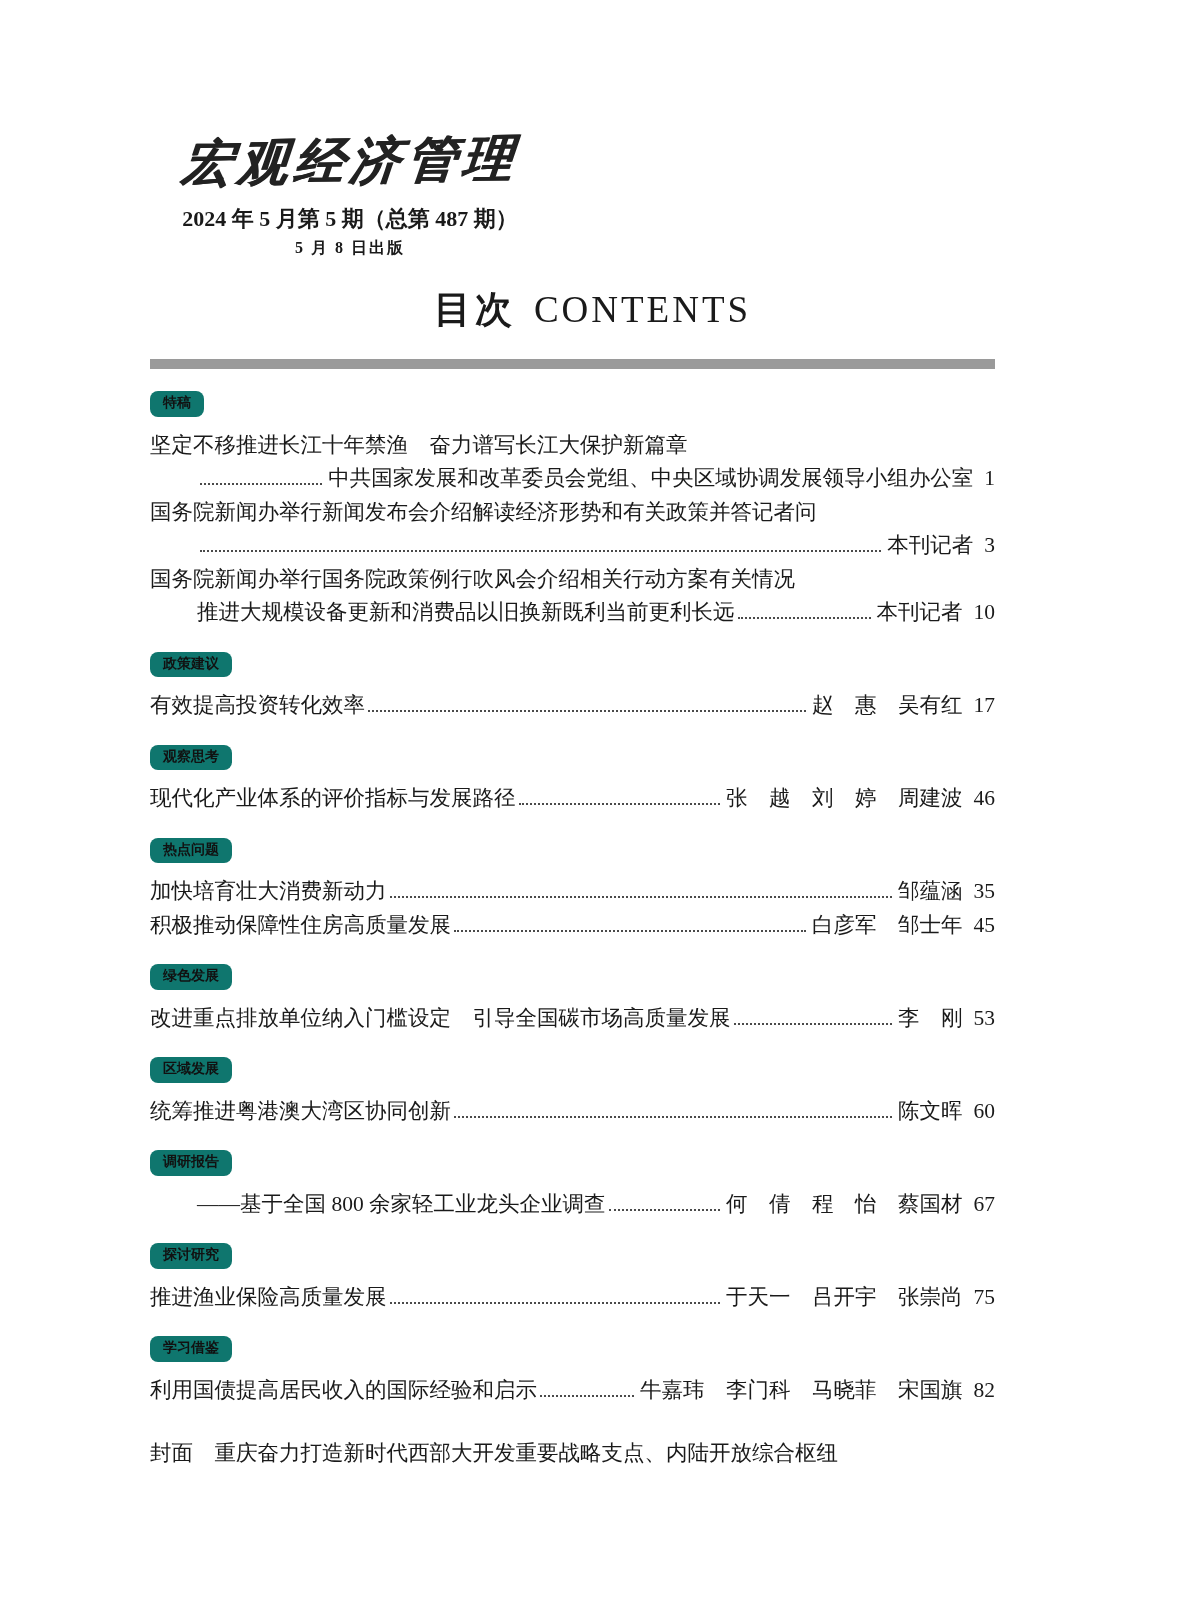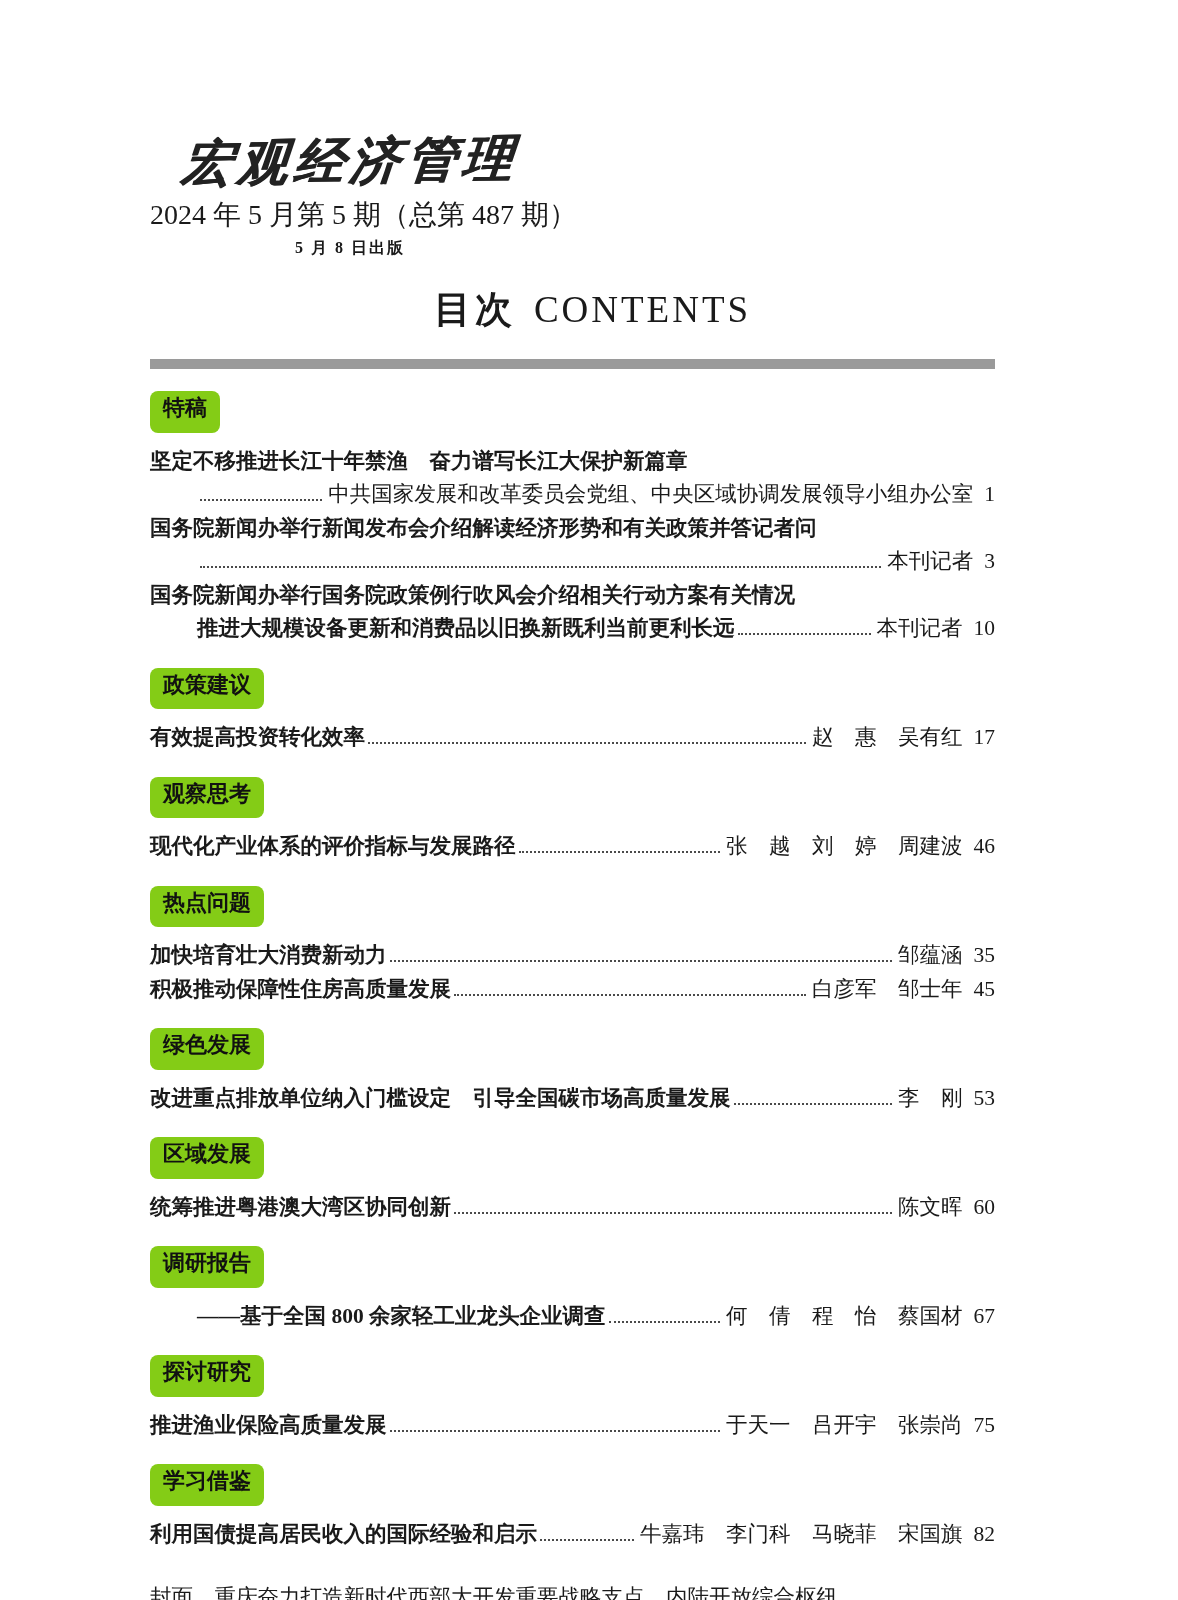--- a/index.html
+++ b/index.html
@@ -10,40 +10,40 @@
   }
   .content{padding:128px 183px 0 150px;}
   
   .brand{width:400px;text-align:center;}
   .logo{
     font-size:50px;font-weight:900;font-style:italic;
     transform:skewX(-6deg) rotate(-1deg);
     letter-spacing:6px;white-space:nowrap;color:#222;
     text-shadow:1px 0 0 #222;
   }
-  .issue-line{font-size:28px;font-weight:normal;margin-top:1px;white-space:nowrap;}
+  .issue-line{font-size:22px;font-weight:bold;margin-top:9px;white-space:nowrap;}
   .publish-line{font-size:16px;font-weight:bold;margin-top:4px;letter-spacing:2px;}
   
   .contents-title{text-align:center;font-size:37px;margin-top:26px;white-space:nowrap;}
   .contents-title .cn{font-weight:bold;letter-spacing:4px;margin-right:18px;margin-left:40px;}
   .contents-title .en{font-weight:normal;letter-spacing:3px;}
   .bar{height:10px;background:#9a9a9a;margin-top:24px;}
   
   .toc{margin-top:16px;}
   .section{margin-top:22px;}
   .section-badge{
-    display:inline-block;background:#84cc16;border-radius:8px;
-    padding:3px 13px 11px 13px;font-size:22px;font-weight:bold;color:#111;
+    display:inline-block;background:#0f766e;border-radius:8px;
+    padding:3px 13px 5px 13px;font-size:14px;font-weight:bold;color:#111;
     font-family:"Liberation Sans","DejaVu Sans",sans-serif;
     line-height:1.25;
   }
   .section-rows{margin-top:12px;}
   .row{display:flex;align-items:baseline;font-size:21.5px;line-height:33.5px;}
   .row.indent{padding-left:47px;}
-  .row .title{white-space:nowrap;font-weight:bold;}
+  .row .title{white-space:nowrap;}
   .row .dots{
     flex:1 1 auto;min-width:24px;
     border-bottom:2.5px dotted #4a4a4a;
     margin:0 6px 7px 3px;
   }
   .row .author{white-space:nowrap;}
   .row .page-num{margin-left:11px;white-space:nowrap;}
   
   .footer{margin-top:30px;font-size:21.5px;line-height:33.5px;}
   .footer .cover-line{white-space:nowrap;}

